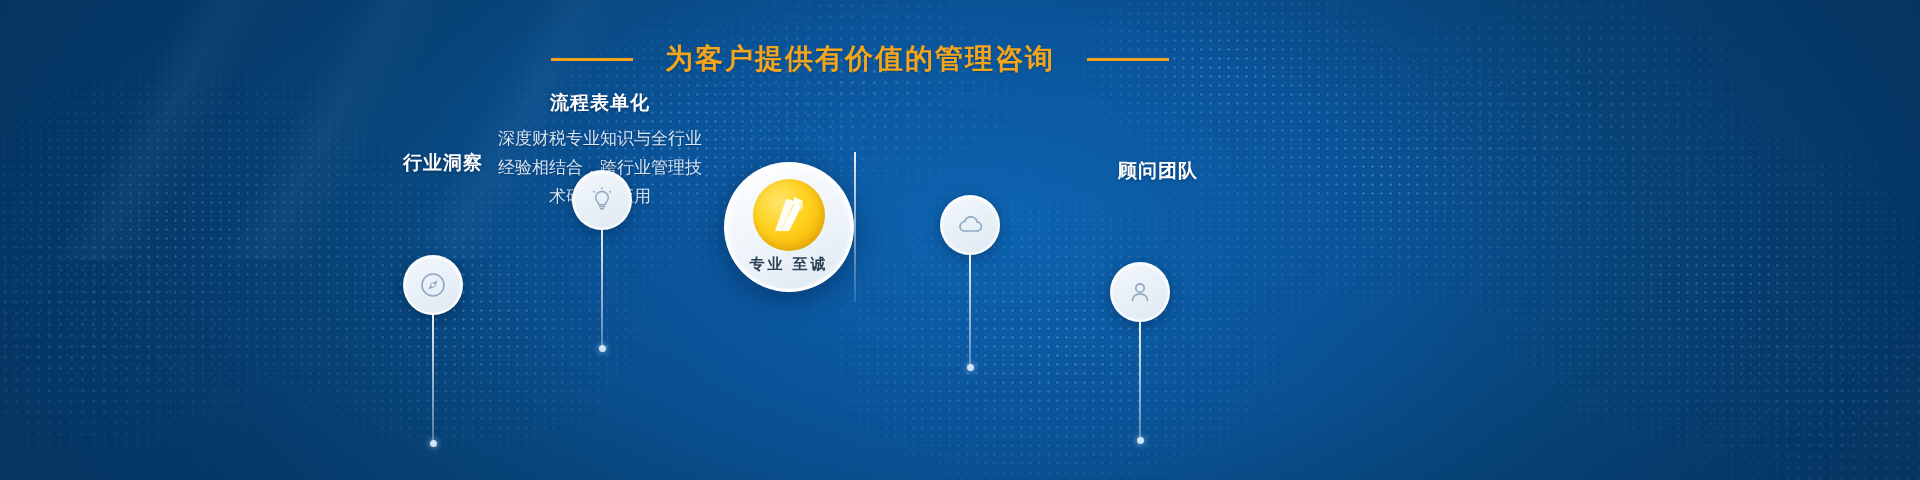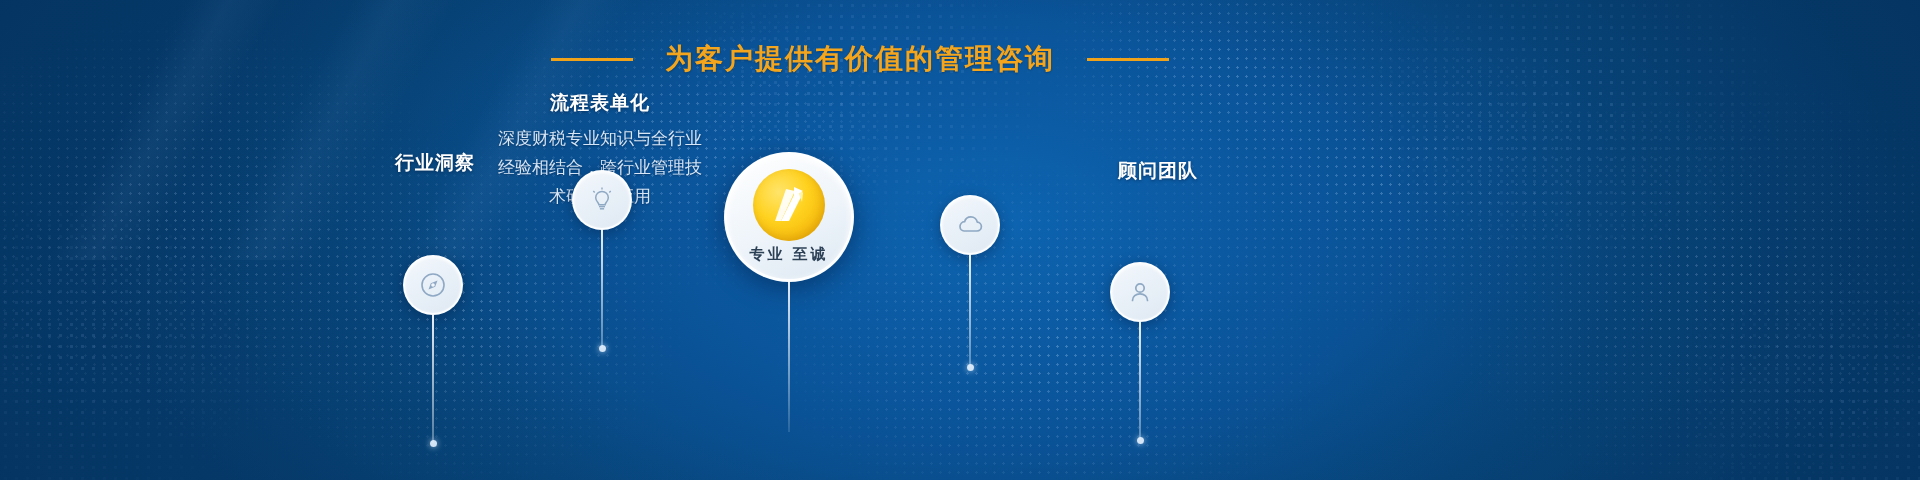--- a/index.html
+++ b/index.html
@@ -108,21 +108,21 @@
   .pin-dot{
     width:7px;height:7px;border-radius:50%;
     background:rgba(230,242,255,.92);
     box-shadow:0 0 6px rgba(200,230,255,.8);
     margin-top:-3px;
   }
 
   
   .center-logo{
     position:absolute;left:724px;top:152px;z-index:7;
-    display:flex;flex-direction:column;align-items:center;
+    display:flex;flex-direction:row;align-items:center;
   }
   .logo-ring{
     width:130px;height:130px;border-radius:50%;
     background:linear-gradient(155deg,#ffffff 0%,#eef4fa 55%,#dde8f2 100%);
     border:3px solid rgba(255,255,255,.92);
     box-shadow:0 6px 26px rgba(0,20,55,.45), inset 0 2px 6px rgba(255,255,255,.95);
     display:flex;flex-direction:column;align-items:center;justify-content:flex-start;
     padding-top:14px;box-sizing:border-box;
   }
   .logo-mark{
@@ -150,21 +150,21 @@
   <div class="dots2"></div>
   <div class="streaks"></div>
   <div class="vignette"></div>
 
   <div class="title-wrap">
     <span class="title-rule"></span>
     <span class="title-text">为客户提供有价值的管理咨询</span>
     <span class="title-rule"></span>
   </div>
 
-  <div class="feature" style="left:335px;top:150px;width:200px;">
+  <div class="feature" style="left:343px;top:150px;width:200px;">
     <div class="f-title">行业洞察</div>
   </div>
   <div class="pin" style="left:403px;top:255px;">
     <div class="pin-circle">
       <svg width="30" height="30" viewBox="0 0 30 30" aria-hidden="true">
         <circle cx="15" cy="15" r="11" fill="none" stroke="#8fa9c4" stroke-width="1.6"></circle>
         <path d="M19.5 10.5 L12.8 13.2 L10.5 19.5 L17.2 16.8 Z" fill="#8fa9c4"></path>
         <circle cx="15" cy="15" r="1.8" fill="#f2f7fc"></circle>
       </svg>
     </div>

